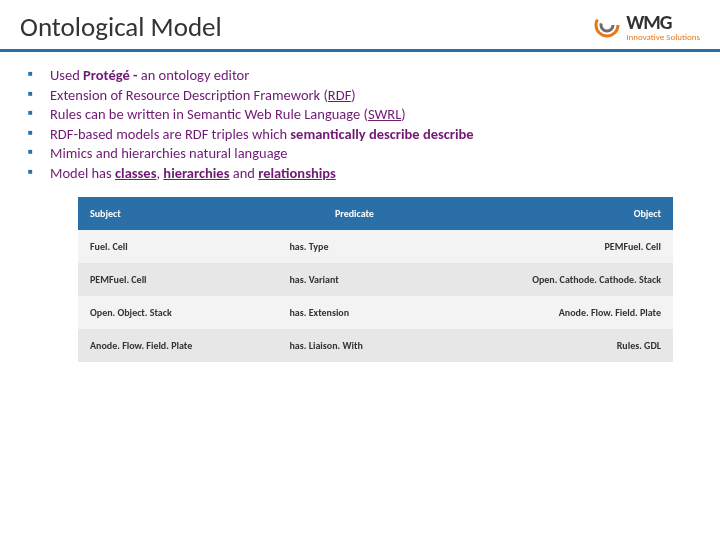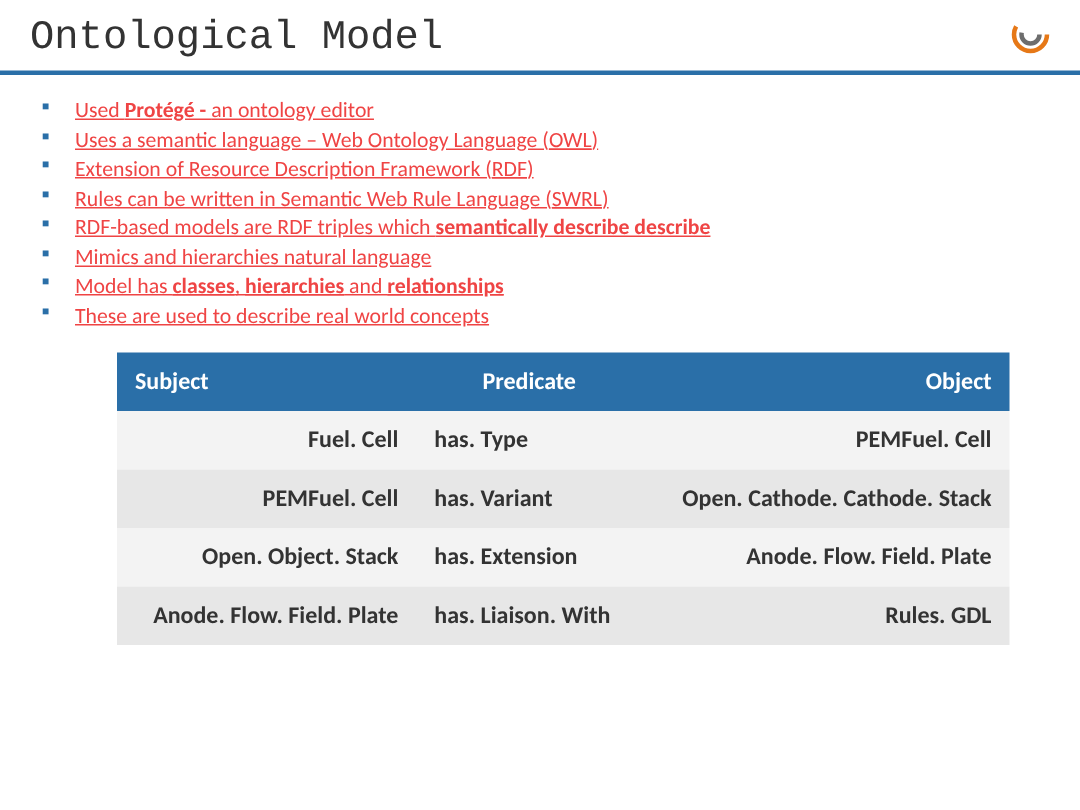--- a/index.html
+++ b/index.html
@@ -10,21 +10,20 @@
     background: #fff;
     color: #333;
     overflow: hidden;
   }
   .header {
     display: flex;
     justify-content: space-between;
     align-items: center;
     padding: 10px 20px 6px 20px;
     border-bottom: 3px solid #2a6fa8;
-    font-family: Liberation Mono, monospace;
   }
   .title {
     font-size: 27px;
     color: #333;
     font-weight: 400;
   }
   .logo {
     display: flex;
     align-items: center;
     gap: 6px;
@@ -43,84 +42,85 @@
     padding: 14px 28px 0 28px;
   }
   ul.bullets {
     list-style: none;
   }
   ul.bullets li {
     position: relative;
     padding-left: 22px;
     font-size: 14.5px;
     line-height: 1.35;
-    color: #ef4444;
-    text-decoration: underline;
+    color: #701a75;
   }
   ul.bullets li::before {
     content: "■";
     position: absolute;
     left: 0;
     top: 2px;
     font-size: 8px;
     color: #2a6fa8;
   }
   .b { font-weight: 700; }
   .u { text-decoration: underline; }
   table.triples {
     margin: 14px 0 0 50px;
     width: 595px;
     border-collapse: collapse;
-    font-size: 16px;
+    font-size: 10px;
   }
   table.triples th {
     background: #2a6fa8;
     color: #fff;
     font-weight: 700;
     padding: 10px 12px;
     text-align: left;
   }
   table.triples th:nth-child(2) { text-align: center; }
   table.triples th:nth-child(3) { text-align: right; }
   table.triples td {
     padding: 10px 12px;
     font-weight: 700;
     color: #333;
     background: #f3f3f3;
   }
   table.triples tr:nth-child(odd) td { background: #e7e7e7; }
-  table.triples td:nth-child(1) { text-align: right; }
+  table.triples td:nth-child(1) { text-align: left; }
   table.triples td:nth-child(2) { }
   table.triples td:nth-child(3) { text-align: right; }
 </style>
 </head>
 <body>
 
 <div class="header">
   <div class="title">Ontological Model</div>
   <div class="logo">
     <span class="logo-mark">
       <svg width="26" height="26" viewBox="0 0 26 26">
         <circle cx="13" cy="13" r="11" fill="none" stroke="#e67817" stroke-width="3" stroke-dasharray="40 30"></circle>
         <circle cx="13" cy="13" r="6" fill="none" stroke="#6d6d6d" stroke-width="3" stroke-dasharray="20 20"></circle>
       </svg>
     </span>
+    <span class="logo-text">
+      <span class="logo-main">WMG</span>
+      <span class="logo-sub">Innovative Solutions</span>
+    </span>
   </div>
 </div>
 
 <div class="content">
   <ul class="bullets">
     <li><span>Used </span><span class="b">Protégé - </span><span>an ontology editor</span></li>
-    <li><span>Uses a semantic language – Web Ontology Language (</span><span class="u">OWL</span><span>)</span></li>
     <li><span>Extension of Resource Description Framework (</span><span class="u">RDF</span><span>)</span></li>
     <li><span>Rules can be written in Semantic Web Rule Language (</span><span class="u">SWRL</span><span>)</span></li>
     <li><span>RDF-based models are RDF triples which </span><span class="b">semantically describe describe</span><span></span></li>
     <li><span>Mimics and hierarchies natural language</span></li>
     <li><span>Model has </span><span class="b u">classes</span><span>, </span><span class="b u">hierarchies</span><span> and </span><span class="b u">relationships</span></li>
-    <li><span>These are used to describe real world concepts</span></li>
   </ul>
 
   <table class="triples">
     <tbody>
         <tr>
       <th>Subject</th>
       <th>Predicate</th>
       <th>Object</th>
     </tr>
     <tr>

